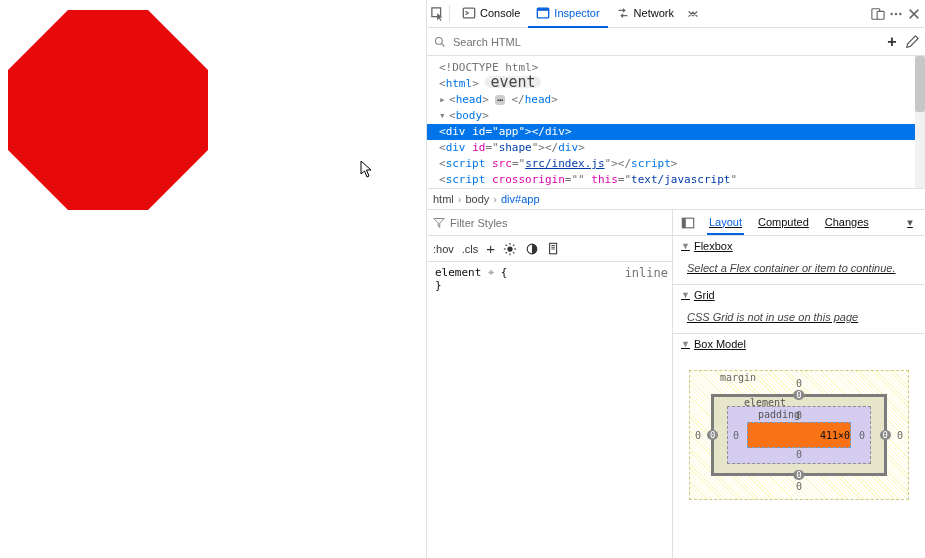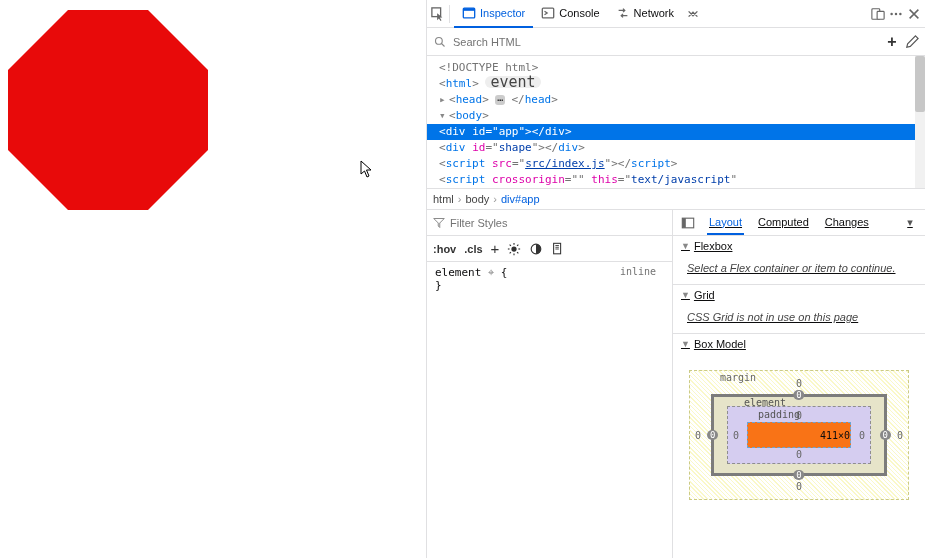--- a/index.html
+++ b/index.html
@@ -48,21 +48,21 @@
 .crumb .cur { color: #0060df; }
 
 
 .lower { flex: 1; display: flex; min-height: 0; }
 .rules { width: 246px; border-right: 1px solid #e0e0e2; display: flex; flex-direction: column; }
 .filterrow { height: 26px; border-bottom: 1px solid #e0e0e2; display: flex; align-items: center; padding: 0 6px; color: #737373; gap: 5px; }
 .funnel { width:12px; height:12px; }
 .stylebar { height: 26px; border-bottom: 1px solid #e0e0e2; display: flex; align-items: center; padding: 0 6px; gap: 8px; font-size: 11px; }
 .stylebar .sb { cursor: pointer; color:#333; }
 .rulesbody { padding: 4px 8px; font-family: Menlo, Consolas, monospace; font-size: 11px; position: relative; }
-.inline-tag { position: absolute; right: 16px; top: 4px; color: #737373; font-size: 10px; }
+.inline-tag { position: absolute; right: 4px; top: 4px; color: #737373; font-size: 12px; }
 
 
 .sidepane { flex: 1; display: flex; flex-direction: column; min-width:0;text-decoration:underline; }
 .sidetabs { height: 26px; border-bottom: 1px solid #e0e0e2; display: flex; align-items: center; gap: 12px; padding: 0 8px; font-size: 11px; }
 .sidetabs .stab { cursor:pointer; padding: 5px 2px; border-bottom: 2px solid transparent; }
 .sidetabs .stab.active { color: #0060df; border-bottom: 2px solid #0060df; }
 .panel { border-bottom: 1px solid #e0e0e2; }
 .phead { display: flex; align-items: center; gap: 4px; padding: 4px 8px; font-size: 11px; cursor:pointer; }
 .phead .tw { color:#888; font-size:9px;}
 .pbody { padding: 6px 14px 10px 14px; font-style: italic; color: #444; font-size: 11px; }
@@ -97,37 +97,37 @@
 <div class="devtools">
 
   <div class="toolbar">
     <span class="tb-ico">
       <svg width="14" height="14" viewBox="0 0 16 16">
           <rect x="1" y="1" width="10" height="10" fill="none" stroke="#666" stroke-width="1.5"></rect>
           <path d="M7 7 L7 15 L9 13 L11 16 L12 15 L10 12 L13 12 Z" fill="#666"></path>
         </svg>
     </span>
     <span class="tb-sep"></span>
+    <div class="tb-btn">
+      <span class="tb-ico">
+          <svg width="14" height="14" viewBox="0 0 16 16">
+            <rect x="1.5" y="2.5" width="13" height="11" rx="1" fill="none" stroke="#666" stroke-width="1.5"></rect>
+            <path d="M4 6 L7 8 L4 10" fill="none" stroke="#666" stroke-width="1.5"></path>
+          </svg>
+        </span>
+      <span>Console</span>
+    </div>
     <div class="tb-btn active">
       <span class="tb-ico">
           <svg width="14" height="14" viewBox="0 0 16 16">
             <rect x="1.5" y="2.5" width="13" height="11" rx="1" fill="none" stroke="#0060df" stroke-width="1.5"></rect>
             <rect x="1.5" y="2.5" width="13" height="3" fill="#0060df"></rect>
           </svg>
         </span>
       <span>Inspector</span>
-    </div>
-    <div class="tb-btn">
-      <span class="tb-ico">
-          <svg width="14" height="14" viewBox="0 0 16 16">
-            <rect x="1.5" y="2.5" width="13" height="11" rx="1" fill="none" stroke="#666" stroke-width="1.5"></rect>
-            <path d="M4 6 L7 8 L4 10" fill="none" stroke="#666" stroke-width="1.5"></path>
-          </svg>
-        </span>
-      <span>Console</span>
     </div>
     <div class="tb-btn">
       <span class="tb-ico">
           <svg width="14" height="14" viewBox="0 0 16 16">
             <path d="M3 5 L10 5 M8 3 L10 5 L8 7 M13 11 L6 11 M8 9 L6 11 L8 13" fill="none" stroke="#666" stroke-width="1.5"></path>
           </svg>
         </span>
       <span>Network</span>
     </div>
     <span class="tb-ico" style="margin-left:4px;">
@@ -200,22 +200,22 @@
     <div class="rules">
       <div class="filterrow">
         <span class="funnel">
             <svg width="12" height="12" viewBox="0 0 16 16">
               <path d="M1 2 L15 2 L9 8 L9 14 L7 12 L7 8 Z" fill="none" stroke="#888" stroke-width="1.3"></path>
             </svg>
           </span>
         <span style="flex:1;">Filter Styles</span>
       </div>
       <div class="stylebar">
-        <span class="sb" style="font-weight:bold;">:hov</span>
-        <span class="sb" style="font-weight:bold;">.cls</span>
+        <span class="sb" style="font-weight:normal;">:hov</span>
+        <span class="sb" style="font-weight:normal;">.cls</span>
         <span class="sb" style="font-size:15px;">+</span>
         <span class="sb">
             <svg width="14" height="14" viewBox="0 0 16 16">
               <circle cx="8" cy="8" r="3" fill="#333"></circle>
               <g stroke="#333" stroke-width="1.3">
                 <line x1="8" y1="1" x2="8" y2="3"></line>
                 <line x1="8" y1="13" x2="8" y2="15"></line>
                 <line x1="1" y1="8" x2="3" y2="8"></line>
                 <line x1="13" y1="8" x2="15" y2="8"></line>
                 <line x1="3" y1="3" x2="4.5" y2="4.5"></line>

